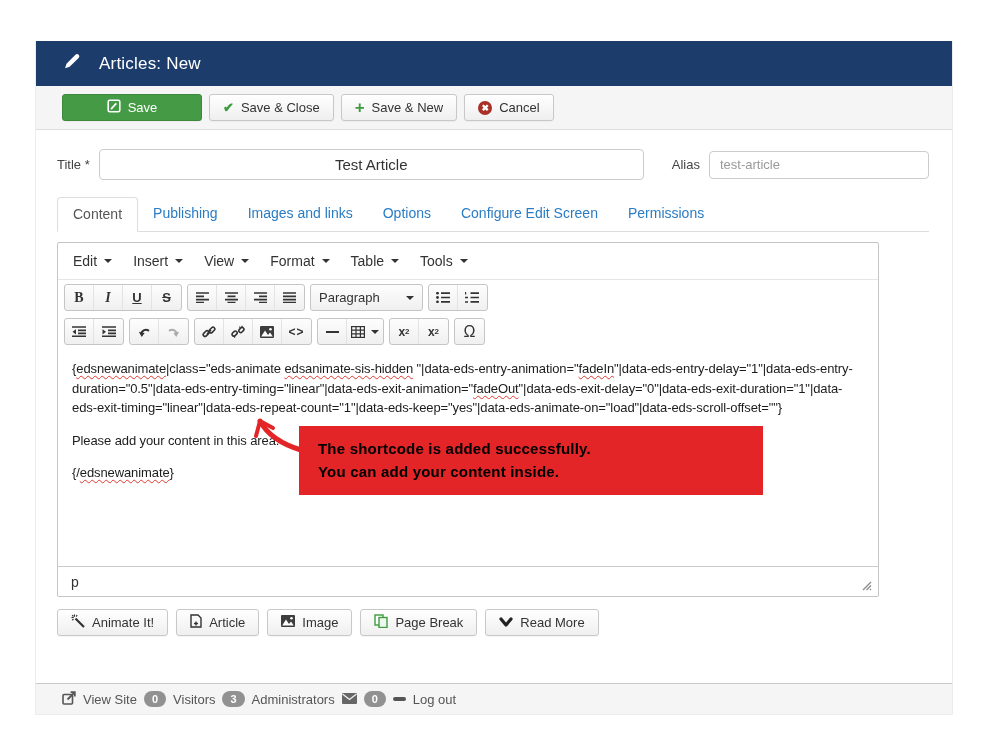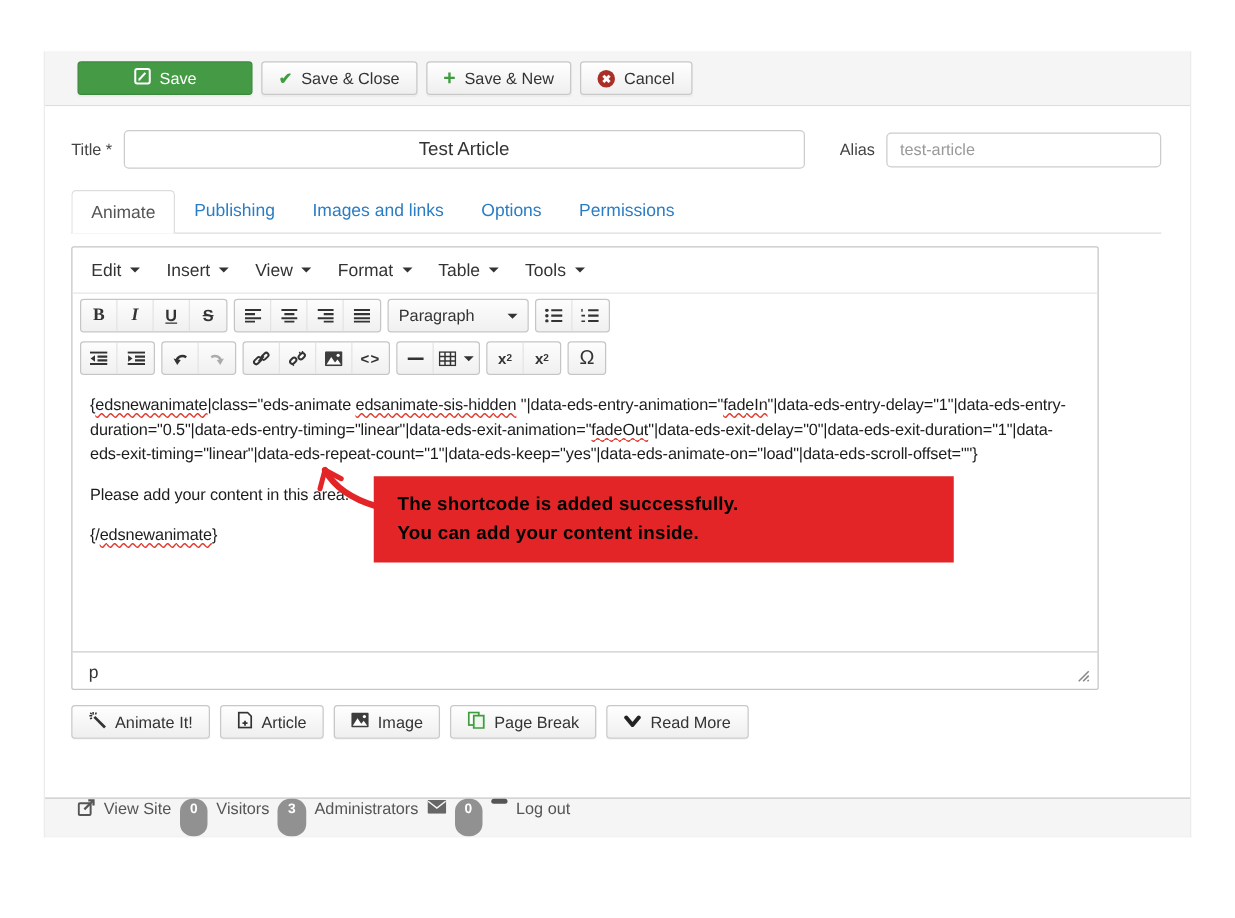--- a/index.html
+++ b/index.html
@@ -76,33 +76,41 @@
   .statusbar { border-top:1px solid #ccc; height:30px; display:flex; align-items:center; padding:0 6px 0 13px;
                font-size:14px; color:#333; }
   .grip { margin-left:auto; align-self:flex-end; margin-bottom:2px; cursor:nwse-resize; }
 
   
   .bottom-row { display:flex; gap:8px; margin-top:12px; align-items:center; }
   .toggle-btn { margin-left:auto; }
 
   
   .footgap { height:47px; background:#fff; }
-  .footer { background:#f5f5f5; border-top:1px solid #c9c9c9; height:31px; display:flex; 
+  .footer { background:#f5f5f5; border-top:1px solid #c9c9c9; height:31px; display:flex; align-items:center;
             padding-left:26px; font-size:13px; color:#555; gap:7px; }
   .badge { background:#919191; color:#fff; border-radius:10px; padding:2px 8px; font-size:11px; font-weight:bold; }
   .dashbar { width:13px; height:4px; background:#555; border-radius:2px; display:inline-block; }
   .foot-link { color:#555; cursor:pointer; text-decoration:none; }
   .pagebottom { height:36px; background:#fff; }
 </style>
 </head>
 <body>
 
 <div class="page">
   <div class="panel">
 
+    <div class="hdr">
+      <span>
+        <svg width="19" height="19" viewBox="0 0 16 16">
+            <path d="M2.6 13.6 L3.8 9.9 L11.3 2.3 a1.9 1.9 0 0 1 2.7 2.7 L6.4 12.5 Z" fill="#fff"></path>
+          </svg>
+      </span>
+      <h1>Articles: New</h1>
+    </div>
 
     <div class="tstrip">
       <button class="btn btn-success">
         <span>
           <svg width="14" height="14" viewBox="0 0 14 14">
               <rect x="1.2" y="1.2" width="11.6" height="11.6" rx="1.6" fill="none" stroke="#fff" stroke-width="1.6"></rect>
               <path d="M4.2 9.8 L9.3 4.3" stroke="#fff" stroke-width="1.7"></path>
               <path d="M3.6 10.6 l1.7-.4 -1.2-1.2 Z" fill="#fff"></path>
             </svg>
         </span>
@@ -126,30 +134,33 @@
 
       <div class="field-row">
         <span class="lbl">Title *</span>
         <input class="title-input" value="Test Article" style="">
         <span class="lbl alias-lbl">Alias</span>
         <input class="alias-input" value="test-article" style="">
       </div>
 
       <ul class="tabs">
         <li class="active">
-            <a>Animate</a>
+            <a>Content</a>
           </li>
         <li>
             <a>Publishing</a>
           </li>
         <li>
             <a>Images and links</a>
           </li>
         <li>
             <a>Options</a>
+          </li>
+        <li>
+            <a>Configure Edit Screen</a>
           </li>
         <li>
             <a>Permissions</a>
           </li>
       </ul>
 
       <div class="editor">
 
         <div class="menubar">
           <span class="menu-item">

